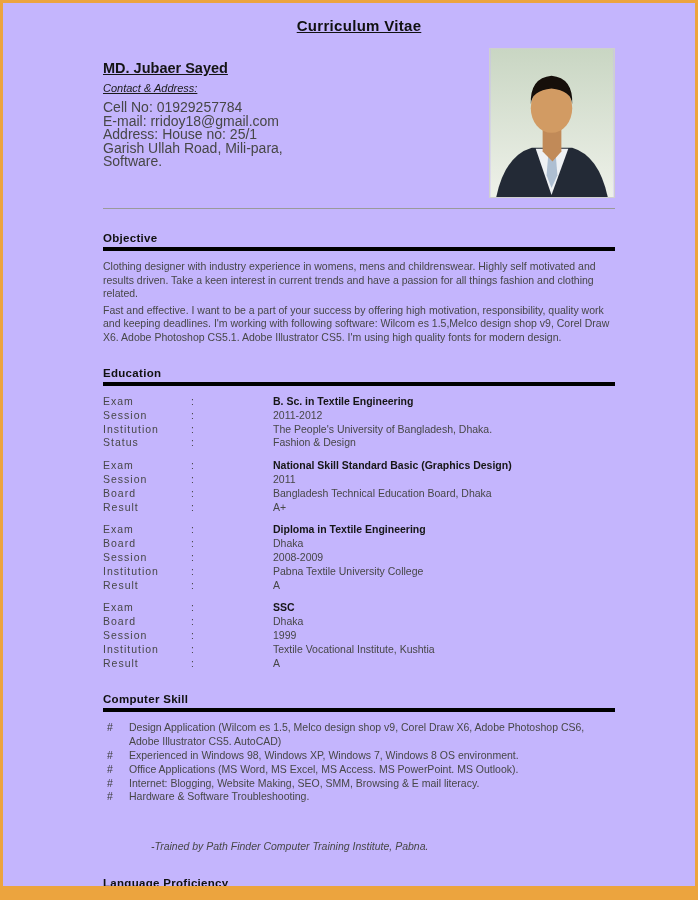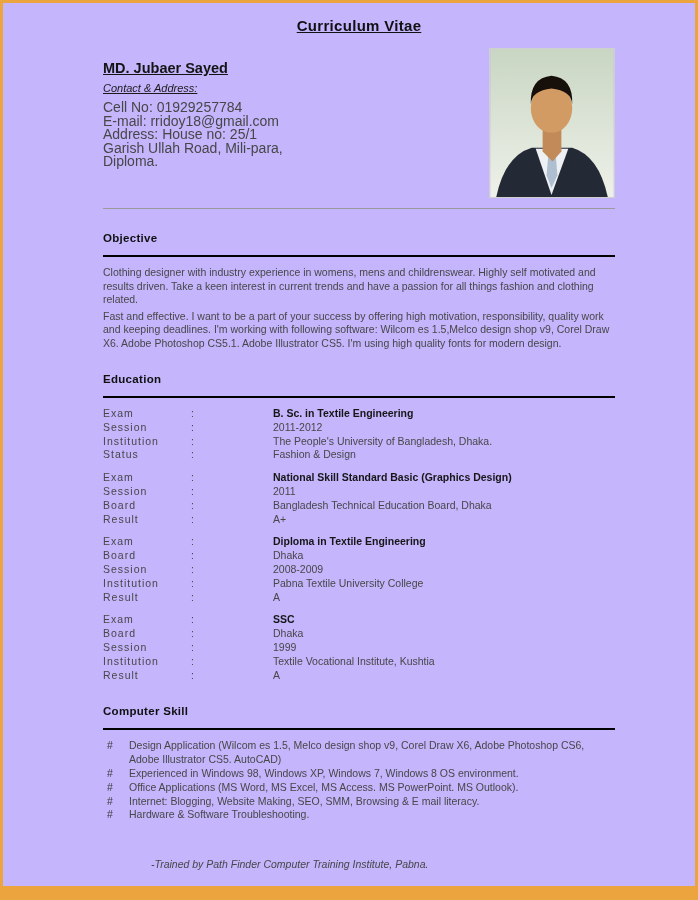--- a/index.html
+++ b/index.html
@@ -56,22 +56,22 @@
   .photo svg { display: block; width: 100%; height: 100%; }
 
   .header-rule { border: none; border-top: 1px solid #9a9a9a; margin: 10px 0 0 0; }
 
   .section { margin-top: 23px; }
   .section-heading {
     margin: 0 0 9px 0;
     font-size: 11.5px;
     font-weight: bold;
     color: #101010;
-    padding-bottom: 11px;
-    border-bottom: 2px solid #000000;
+    padding-bottom: 3px;
+    border-bottom: 4px solid #000000;
     letter-spacing: 0.3px;
   }
 
   .para { margin: 0 0 3px 0; font-size: 10.5px; line-height: 13.5px; color: #474747; }
 
   .edu-block { margin-bottom: 9px; }
   .edu-row { display: flex; font-size: 10.5px; line-height: 13.8px; color: #474747; }
   .edu-label { width: 88px; letter-spacing: 1px; }
   .edu-colon { width: 38px; }
   .edu-value { flex: 1; margin-left: 44px; }
@@ -106,21 +106,21 @@
         <div>
 
             <div class="contact-line">Cell No: 01929257784</div>
 
             <div class="contact-line">E-mail: rridoy18@gmail.com</div>
 
             <div class="contact-line">Address: House no: 25/1</div>
 
             <div class="contact-line">Garish Ullah Road, Mili-para,</div>
 
-            <div class="contact-line">Diploma.</div>
+            <div class="contact-line">Software.</div>
           </div>
       </div>
 
       <div class="photo">
         <svg viewBox="0 0 125 150" aria-hidden="true">
           <defs>
             <linearGradient id="pbg" x1="0" y1="0" x2="0" y2="1">
               <stop offset="0" stop-color="#c9d6c3"></stop>
               <stop offset="1" stop-color="#eef1e9"></stop>
             </linearGradient>

